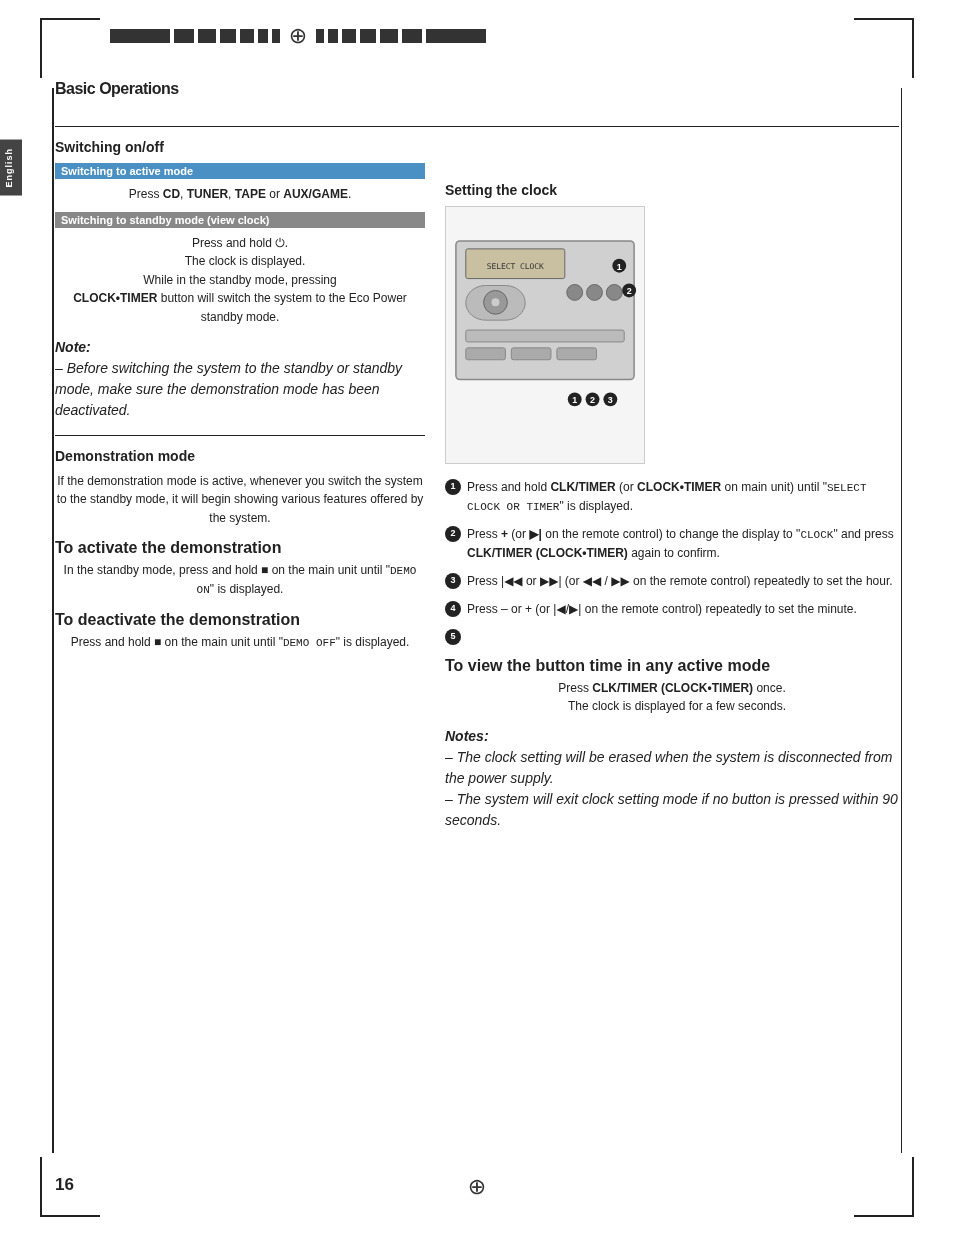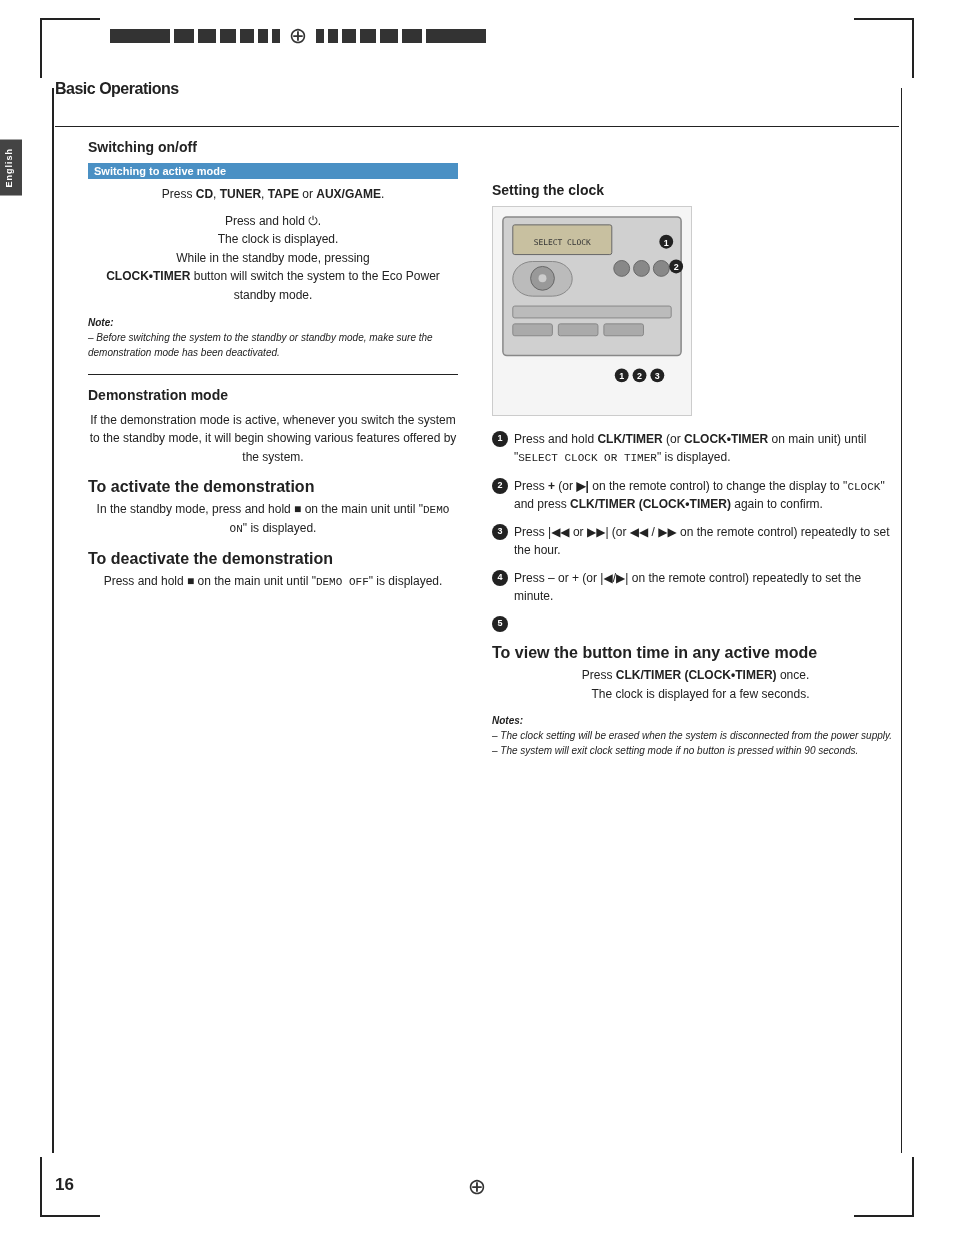--- a/index.html
+++ b/index.html
@@ -105,22 +105,21 @@
     }
 
     .divider {
       border: none;
       border-top: 1.5px solid #222;
       margin-bottom: 12px;
     }
 
     .two-col {
       display: flex;
-      gap: 34px;
-      padding-left: 33px;
+      gap: 20px;
     }
 
     .left-col {
       flex: 0 0 370px;
     }
     .right-col {
       flex: 1;
       margin-top: 43px;
     }
 
@@ -155,21 +154,21 @@
     }
 
     .section-text {
       font-size: 12px;
       line-height: 1.55;
       margin-bottom: 8px;
       text-align: center;
     }
 
     .note-block {
-      font-size: 10px;
+      font-size: 14px;
       font-style: italic;
       margin-top: 10px;
       margin-bottom: 14px;
       line-height: 1.5;
     }
 
     .sub-section-heading {
       font-size: 16px;
       font-weight: bold;
       margin-top: 12px;
@@ -206,21 +205,21 @@
       display: flex;
       align-items: center;
       justify-content: center;
       flex-shrink: 0;
       margin-top: 1px;
     }
 
     
     .device-image {
       width: 200px;
-      height: 210px;
+      height: 258px;
       border: 1px solid #ccc;
       background: #f5f5f5;
       margin-bottom: 14px;
       position: relative;
       overflow: hidden;
     }
 
     
     .device-svg {
       width: 100%;
@@ -304,20 +303,21 @@
 
       <div>
         <h2 class="section-heading">Switching on/off</h2>
 
         <div class="sub-heading-blue">Switching to active mode</div>
 
         <p class="section-text">
           Press <strong>CD</strong>, <strong>TUNER</strong>, <strong>TAPE</strong> or <strong>AUX/GAME</strong>.
         </p>
 
+        <div class="sub-heading-gray">Switching to standby mode (view clock)</div>
 
         <p class="section-text">
           Press and hold ⏻.<br>
           &nbsp;&nbsp;&nbsp;The clock is displayed.<br>
           While in the standby mode, pressing<br>
           <strong>CLOCK•TIMER</strong> button will switch the system to the Eco Power standby mode.
         </p>
 
         <div class="note-block">
           <em><strong>Note:</strong><br>

